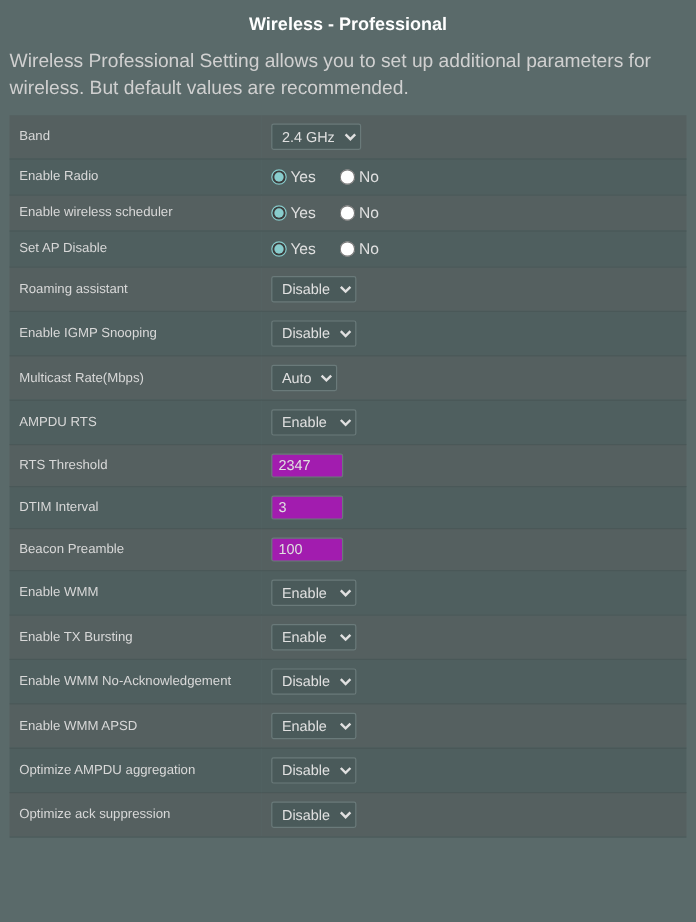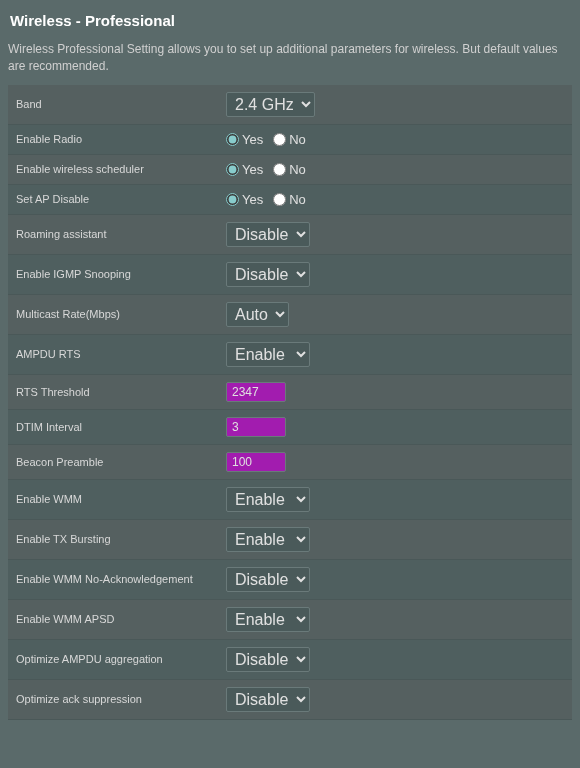--- a/index.html
+++ b/index.html
@@ -13,23 +13,24 @@
     }
     .page-container {
       padding: 8px;
     }
     .page-title {
       font-size: 15px;
       font-weight: bold;
       color: #ffffff;
       margin-bottom: 8px;
       padding: 4px 2px;
+      text-align: center;
     }
     .description {
-      font-size: 12px;
+      font-size: 16px;
       color: #d0d0d0;
       margin-bottom: 10px;
       line-height: 1.4;
     }
     .settings-table {
       width: 100%;
       border-collapse: collapse;
     }
     .settings-table tr {
       border-bottom: 1px solid #4a5858;
@@ -50,37 +51,37 @@
       font-size: 11px;
     }
     .settings-table td:last-child {
       color: #e0e0e0;
     }
     select {
       background: #4a5a5a;
       color: #e0e0e0;
       border: 1px solid #6a7a7a;
       padding: 2px 4px;
-      font-size: 16px;
+      font-size: 12px;
       cursor: pointer;
       border-radius: 2px;
     }
     input[type="text"] {
       background: #a21caf;
       color: #e0e0e0;
       border: 1px solid #6a7a7a;
       padding: 2px 5px;
       font-size: 12px;
       border-radius: 2px;
       width: 60px;
     }
     .radio-group {
       display: flex;
       align-items: flex-start;
-      gap: 10px;
+      gap: 20px;
     }
     .radio-label {
       display: flex;
       align-items: center;
       gap: 3px;
       cursor: pointer;
     }
     input[type="radio"] {
       accent-color: #88cccc;
       cursor: pointer;

